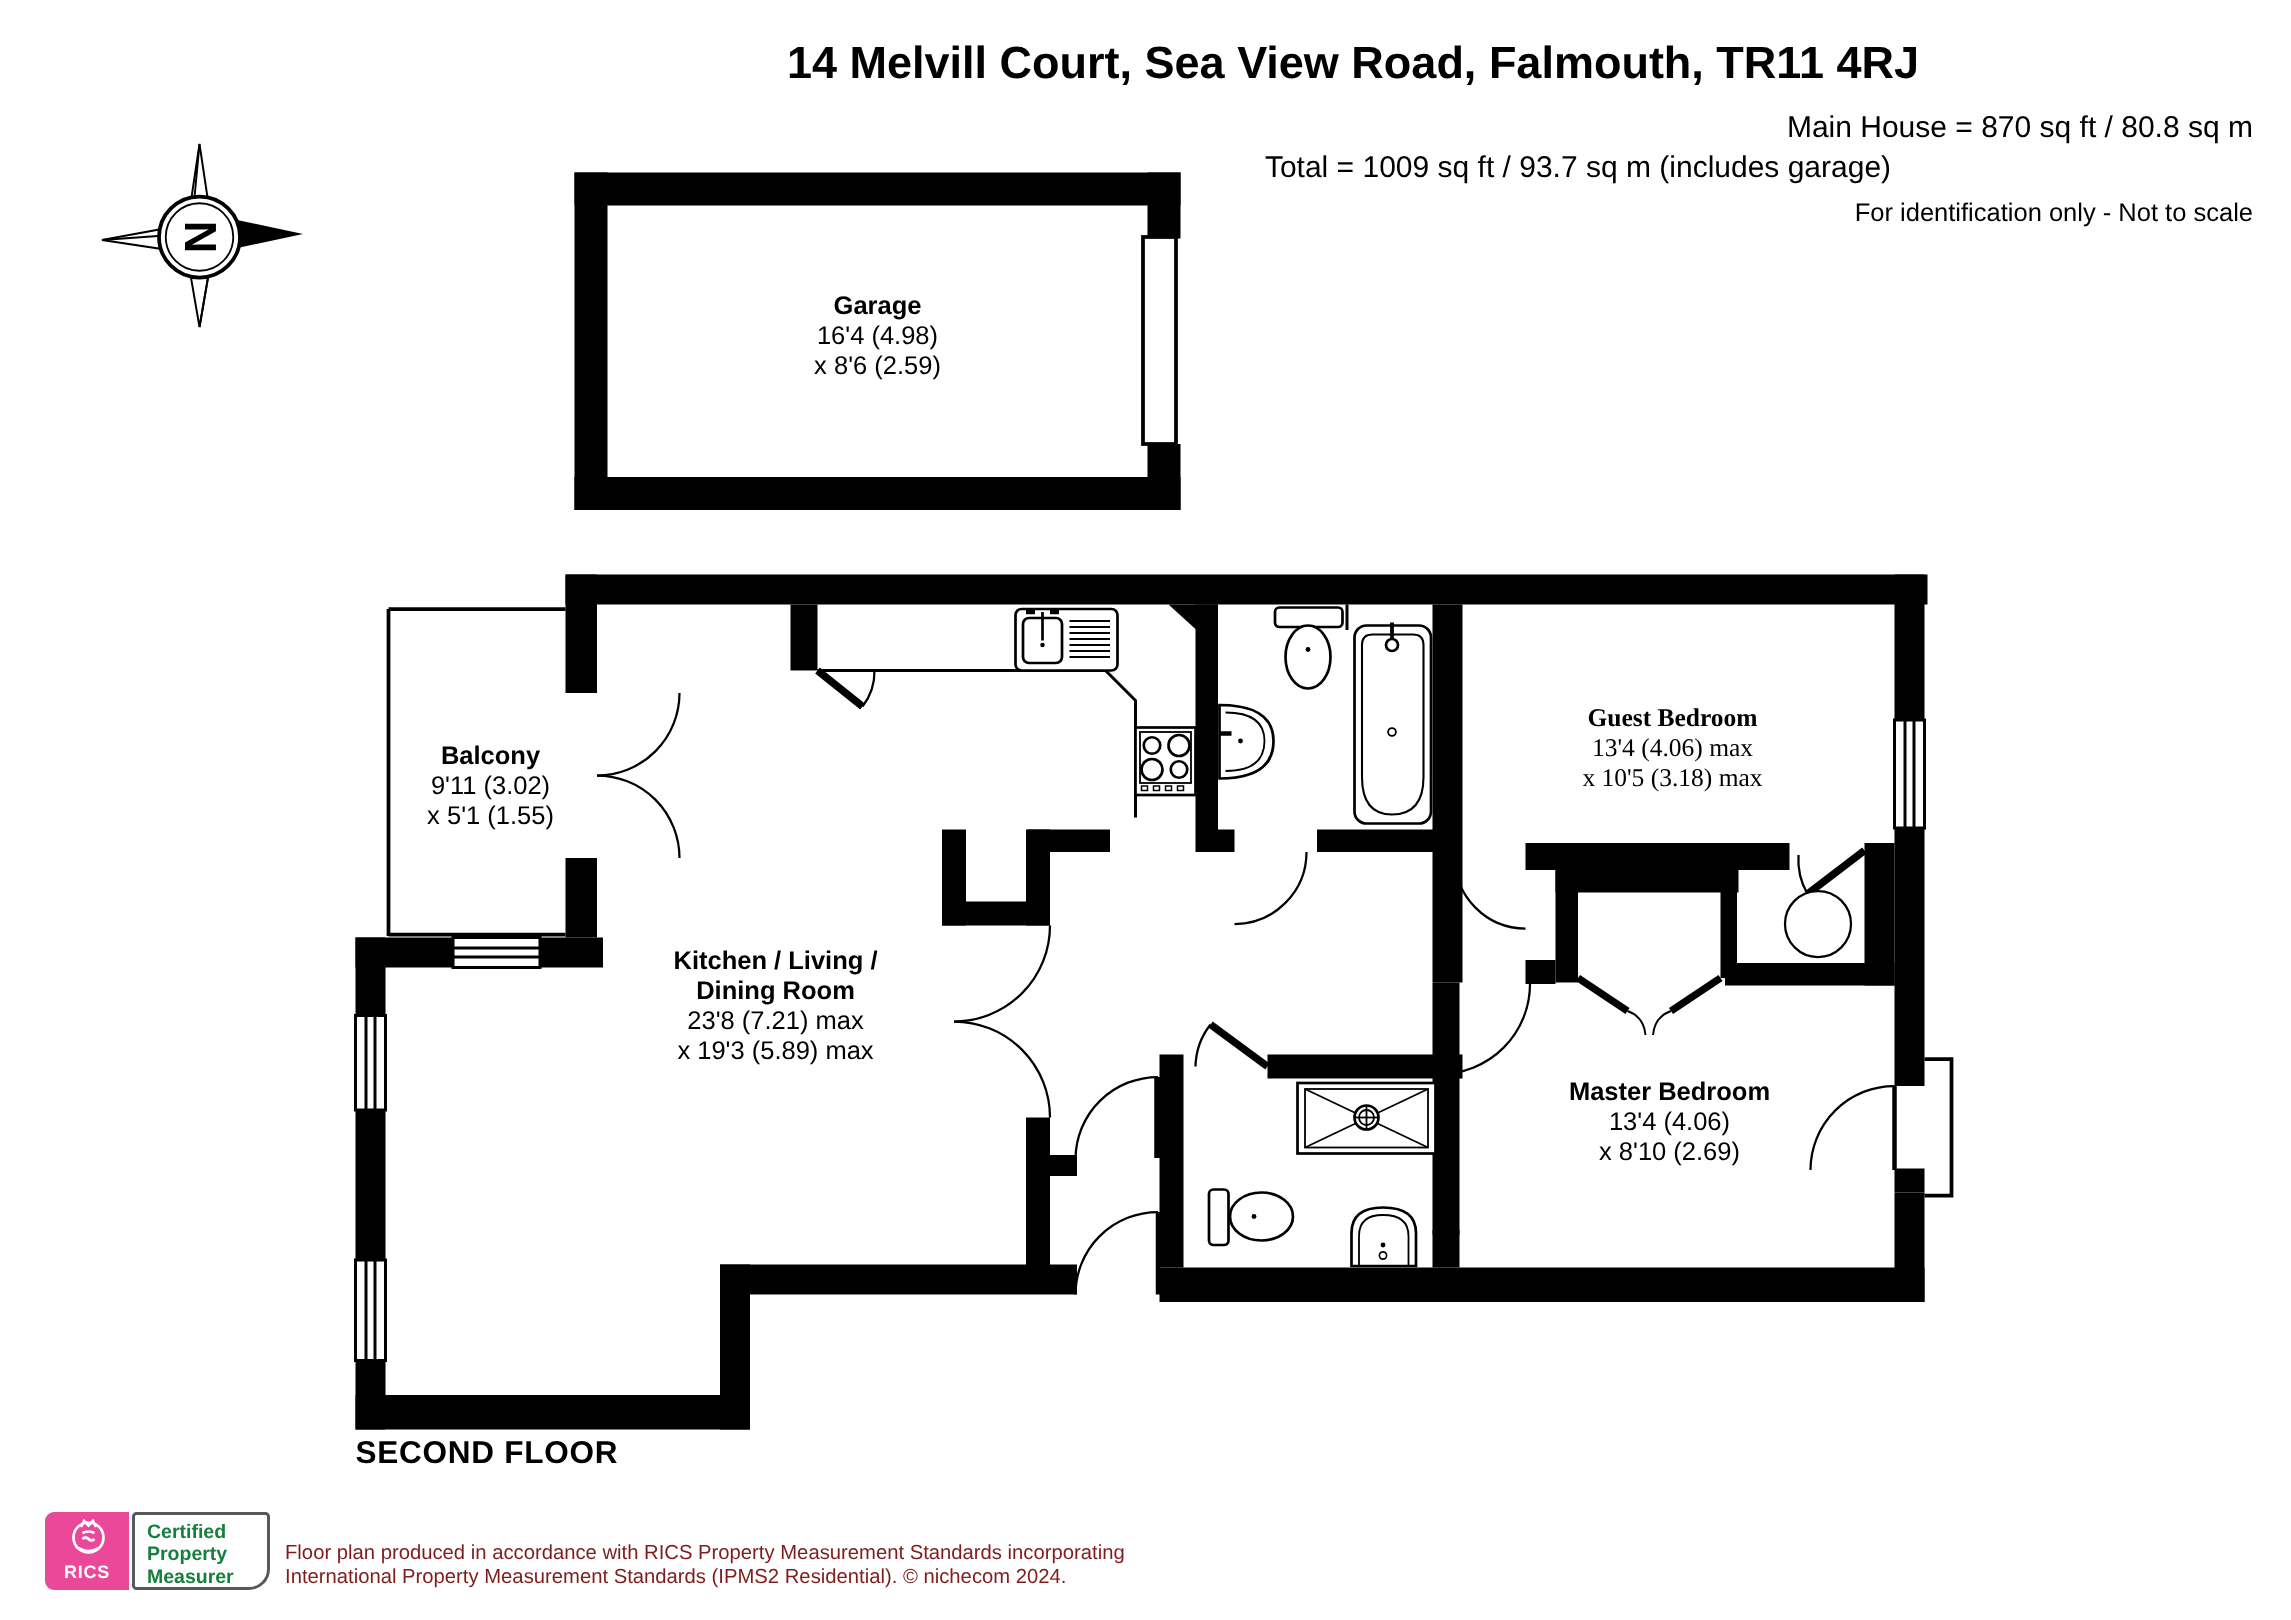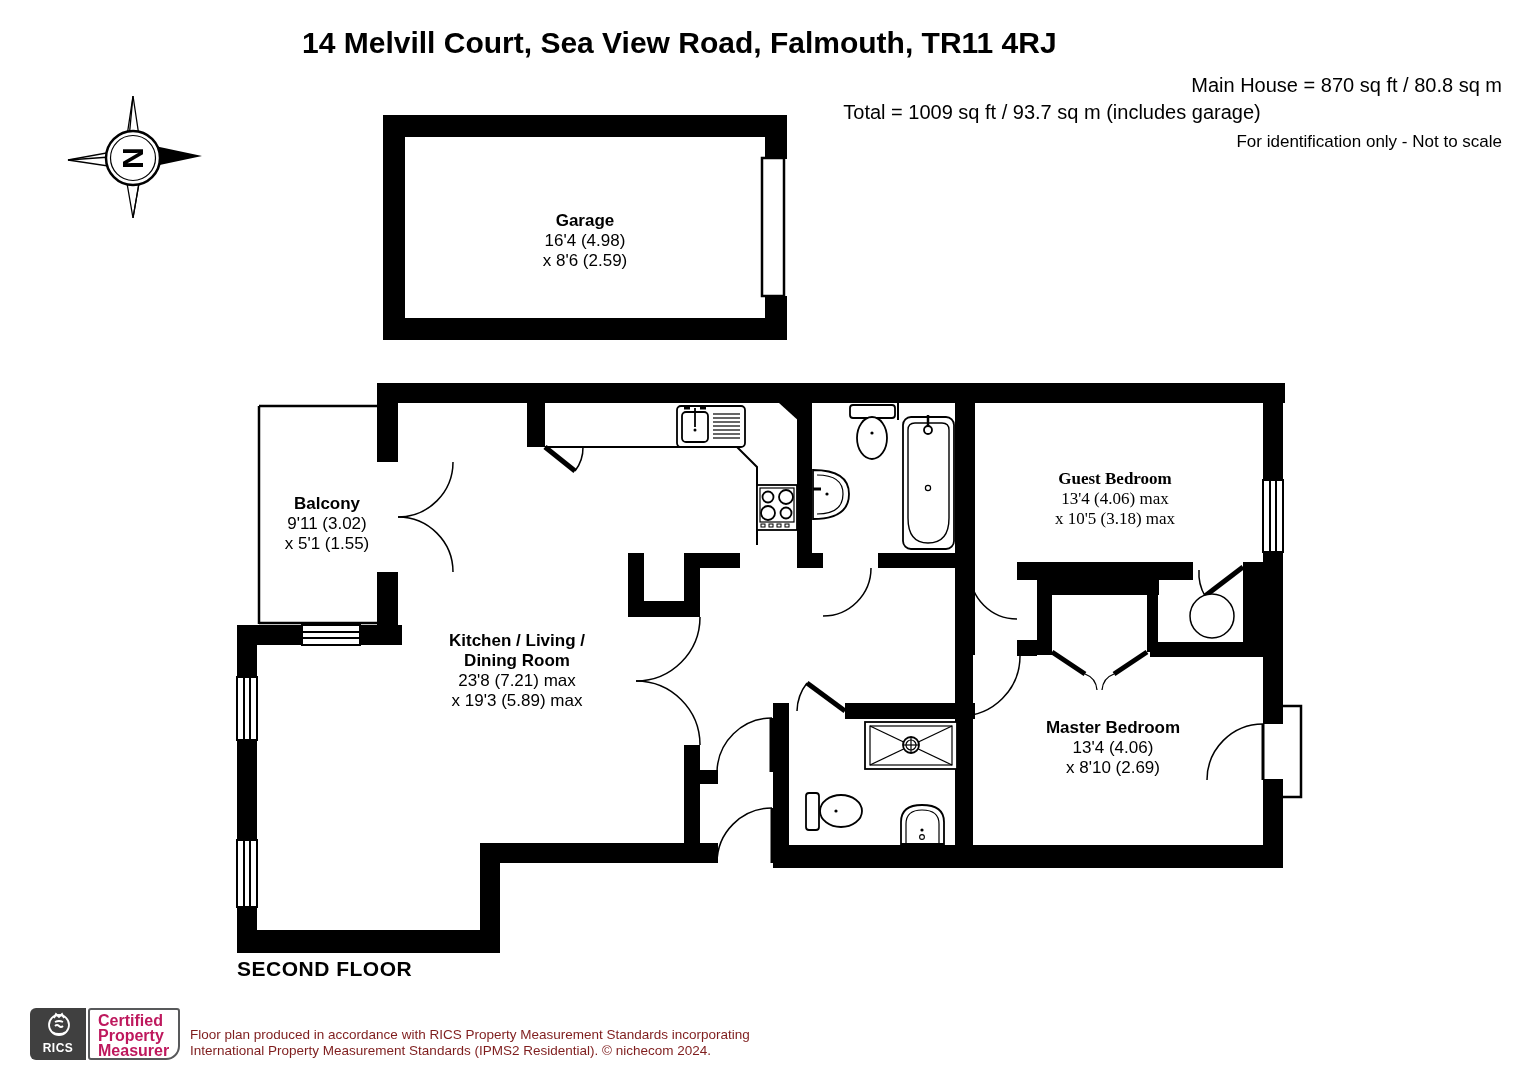--- a/index.html
+++ b/index.html
@@ -1,31 +1,31 @@
 <!DOCTYPE html>
 <html><head>
 <meta charset="utf-8">
 <style>
   html,body{margin:0;padding:0;background:#ffffff;}
   .page{
     position:relative;width:1527px;height:1080px;background:#ffffff;overflow:hidden;
     font-family:"Liberation Sans", sans-serif;color:#000;
   }
   .abs{position:absolute;}
-  .hdr-title{font-size:30px;font-weight:bold;text-align:left;right:25px;top:26px;width:1200px;letter-spacing:0px;}
+  .hdr-title{font-size:30px;font-weight:bold;text-align:center;right:25px;top:26px;width:1200px;letter-spacing:0px;}
   .hdr-line{font-size:20px;text-align:right;right:25px;width:900px;}
   .hdr-note{font-size:17px;text-align:right;right:25px;width:900px;}
   .room-label{position:absolute;text-align:center;transform:translateX(-50%);line-height:20px;font-size:17px;white-space:nowrap;}
   .room-label .rn{font-weight:bold;}
   .floor-label{font-size:21px;font-weight:bold;letter-spacing:0.5px;}
   svg{position:absolute;left:0;top:0;}
   .footer-text{left:190px;top:1027px;font-size:13.5px;line-height:16px;color:#7f1d1d;}
   .badge{left:88px;top:1008px;width:92px;height:52px;border:2.5px solid #58595b;border-radius:3px 3px 14px 3px;box-sizing:border-box;padding:3px 0 0 8px;}
-  .badge div{font-size:16px;font-weight:bold;color:#be185d;line-height:15px;}
-  .ricsbox{left:30px;top:1008px;width:56px;height:52px;background:#404040;border-radius:6px 0 0 6px;}
+  .badge div{font-size:13px;font-weight:bold;color:#15803d;line-height:15px;}
+  .ricsbox{left:30px;top:1008px;width:56px;height:52px;background:#ec4899;border-radius:6px 0 0 6px;}
   .rics-word{position:absolute;left:0;top:33px;width:56px;text-align:center;color:#fff;font-weight:bold;font-size:12px;letter-spacing:0.5px;}
 </style>
 </head>
 <body>
 
 <div class="page">
 
   <svg width="1527" height="1080" viewBox="0 0 1527 1080">
     <g fill="#000" stroke="none">
 
@@ -265,21 +265,21 @@
     <circle cx="73" cy="70" r="27" fill="#fff" stroke="#000" stroke-width="2.5"></circle>
     <circle cx="73" cy="70" r="22.5" fill="none" stroke="#000" stroke-width="1.2"></circle>
     <text x="73" y="70" text-anchor="middle" dominant-baseline="central" font-family="Liberation Sans, sans-serif" font-size="30" font-weight="bold" transform="rotate(90 73 70)">N</text>
   </svg>
 
   <div class="abs hdr-title">14 Melvill Court, Sea View Road, Falmouth, TR11 4RJ</div>
   <div class="abs hdr-line" style="top:74px;">Main House = 870 sq ft / 80.8 sq m</div>
   <div class="abs hdr-line" style="top:101px;text-align:center;">Total = 1009 sq ft / 93.7 sq m (includes garage)</div>
   <div class="abs hdr-note" style="top:132px;">For identification only - Not to scale</div>
 
-  <div class="room-label" style="left:585px;top:211px;">
+  <div class="room-label" style="left:585px;top:194px;">
     <div class="rn">Garage</div>
     <div>16'4 (4.98)</div>
     <div>x 8'6 (2.59)</div>
   </div>
 
   <div class="room-label" style="left:327px;top:494px;">
     <div class="rn">Balcony</div>
     <div>9'11 (3.02)</div>
     <div>x 5'1 (1.55)</div>
   </div>

